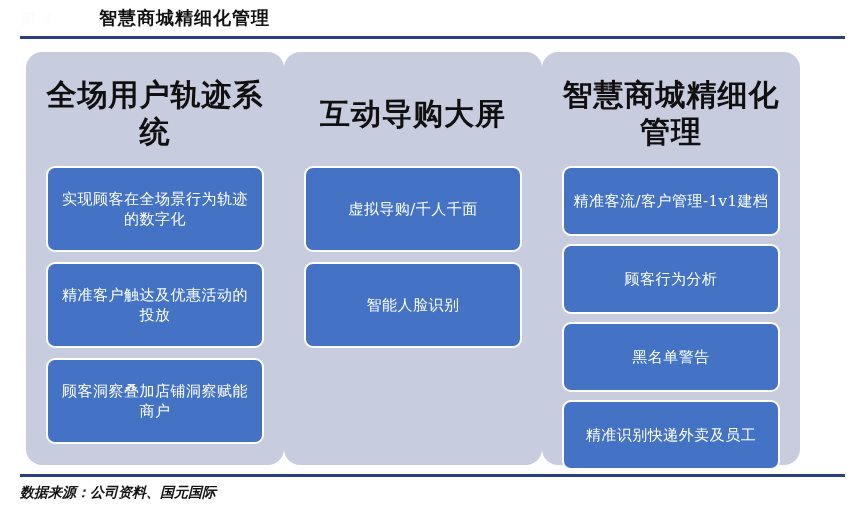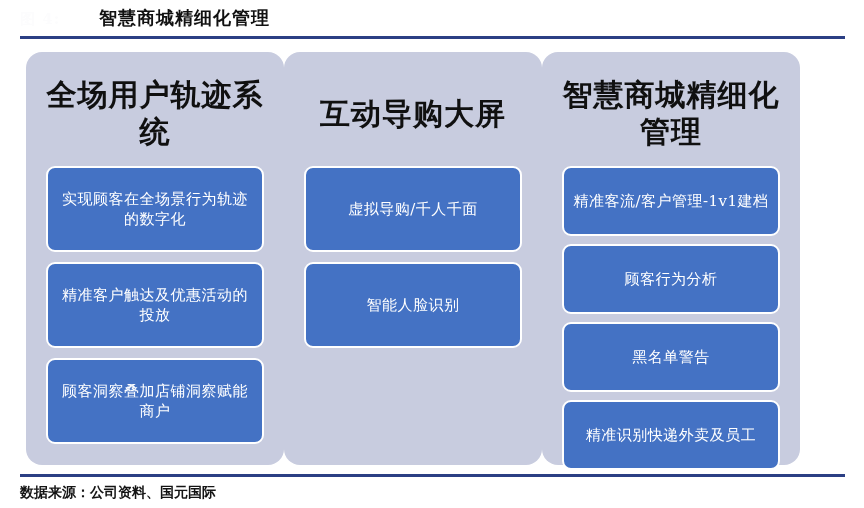--- a/index.html
+++ b/index.html
@@ -141,20 +141,21 @@
     top: 474px;
     width: 825px;
     height: 3px;
     background: #2b3f84;
   }
   .source {
     position: absolute;
     left: 20px;
     top: 484px;
     font-family: "DejaVu Serif", "Liberation Serif", serif;
+    font-style: italic;
     font-weight: bold;
     font-size: 14px;
     color: #141414;
     white-space: nowrap;
   }
 </style>
 </head>
 <body>
 
 <div class="page">

